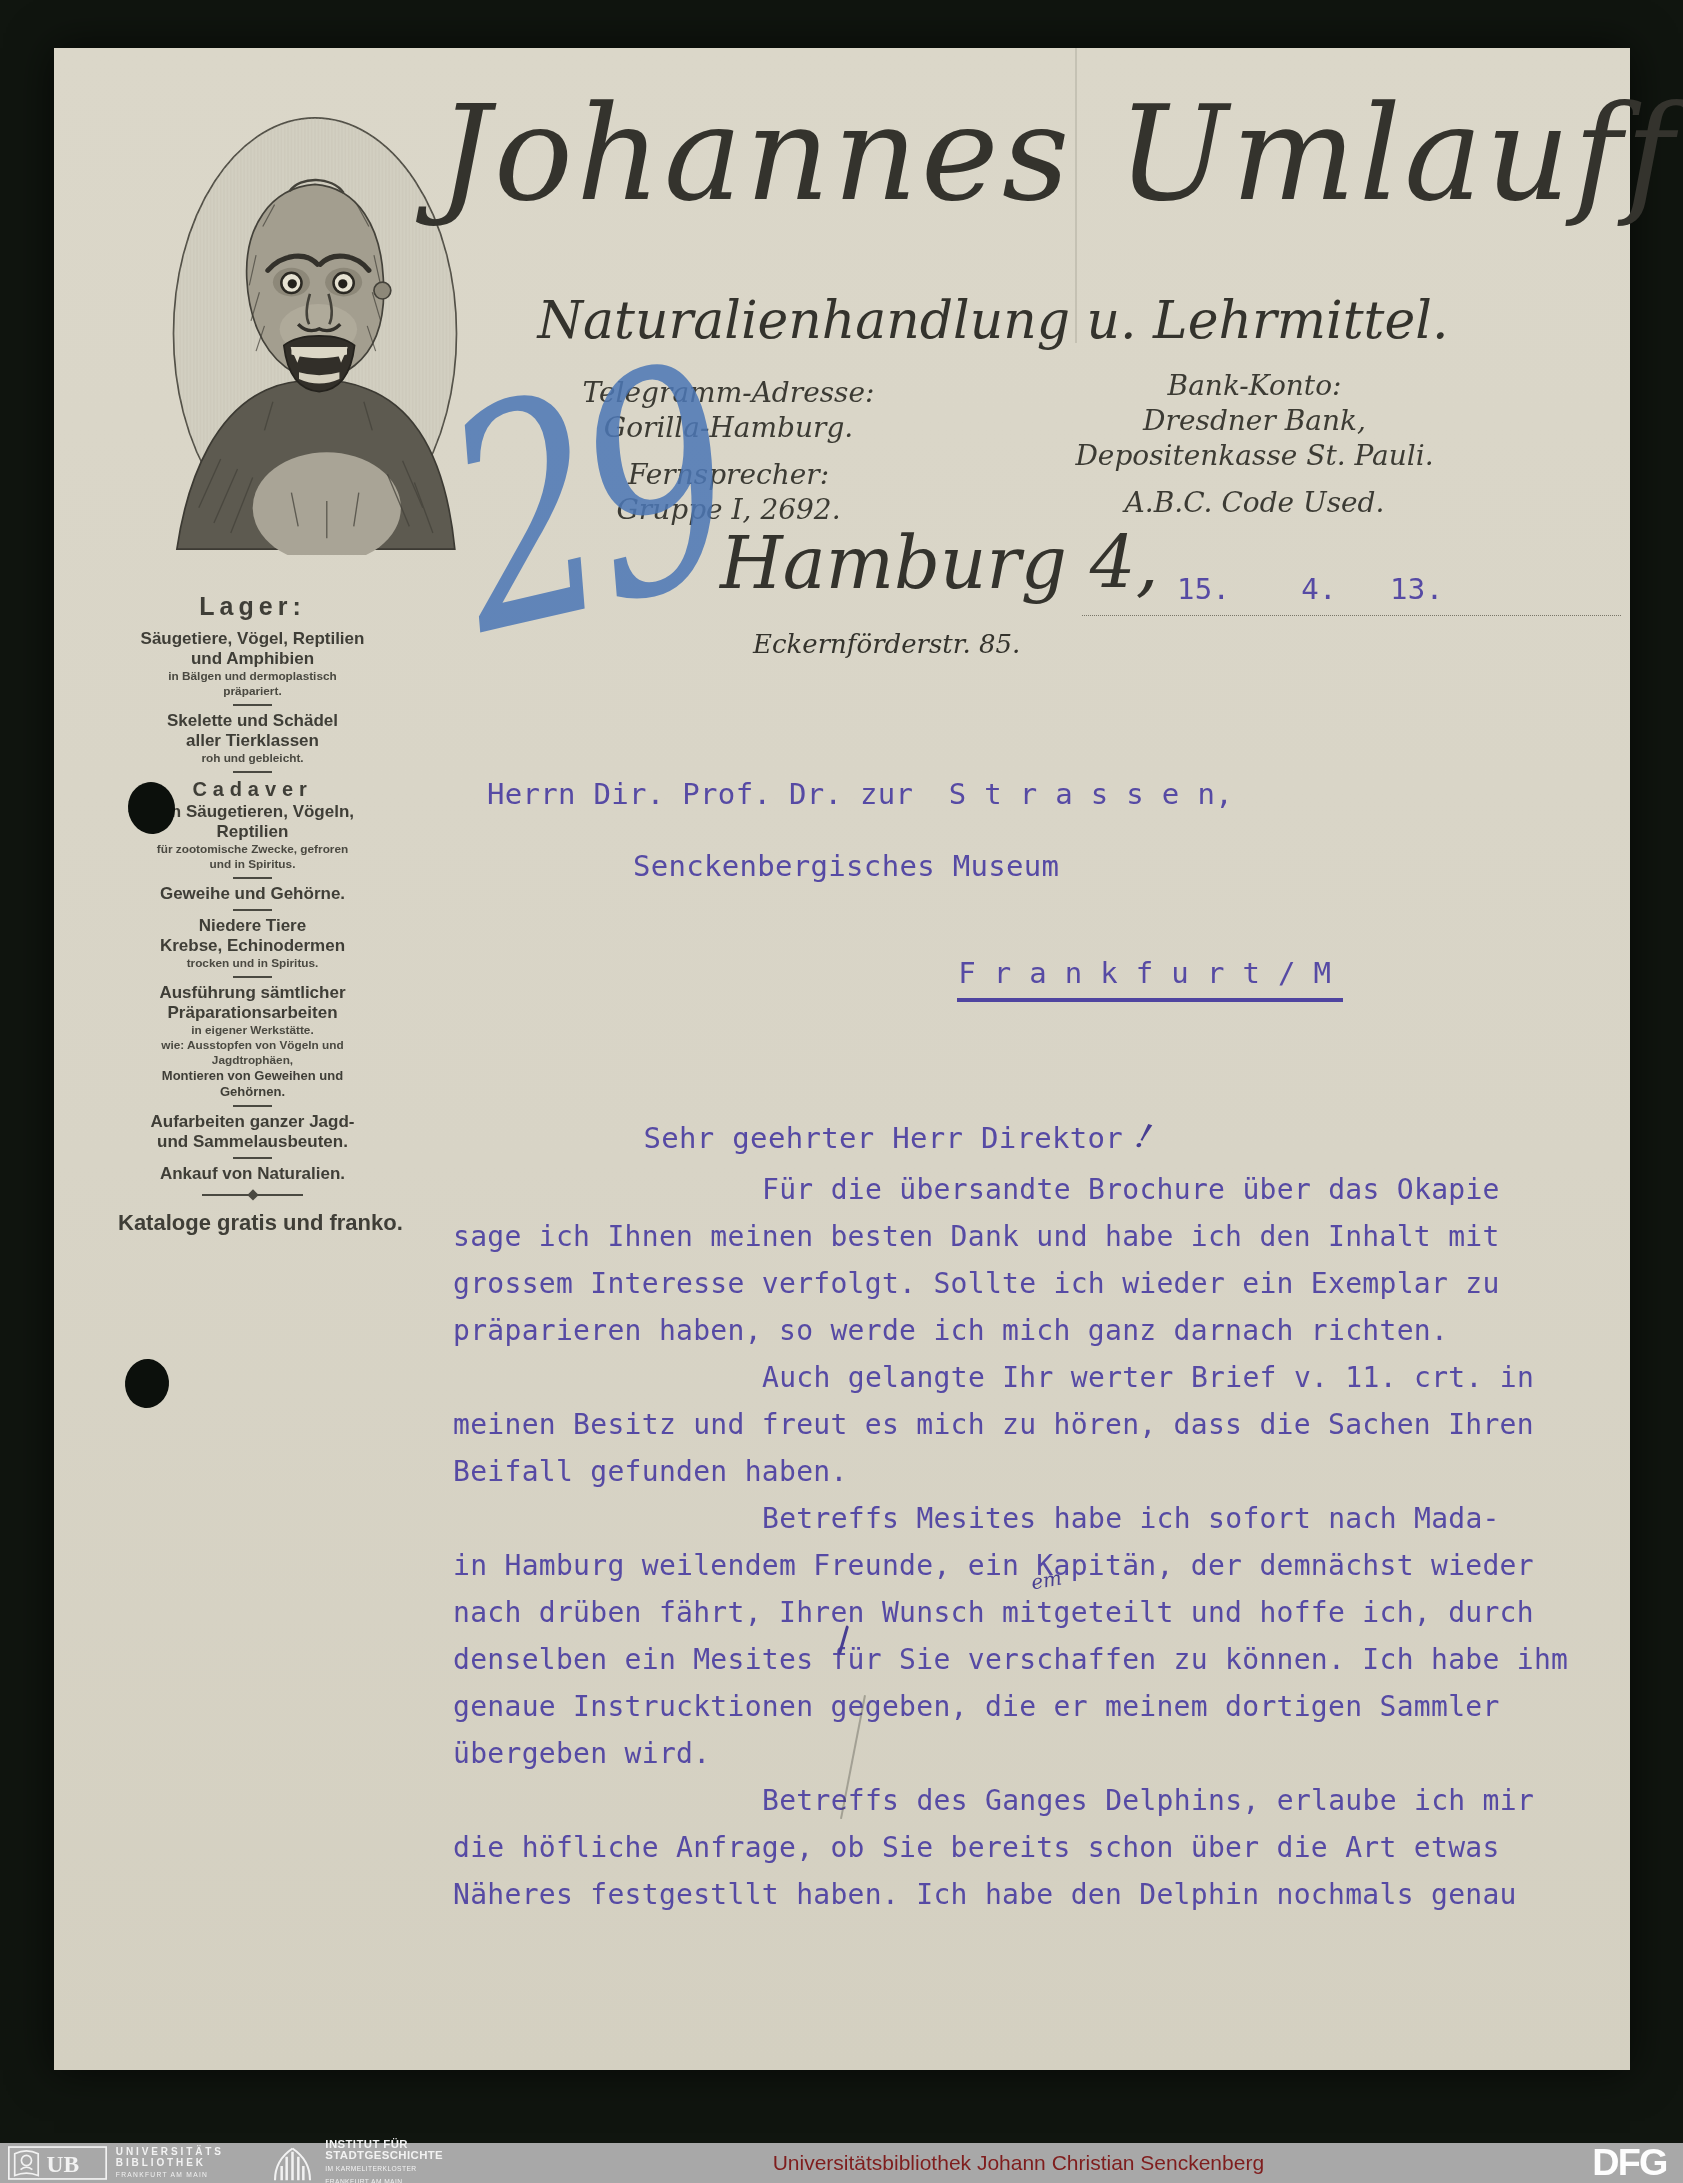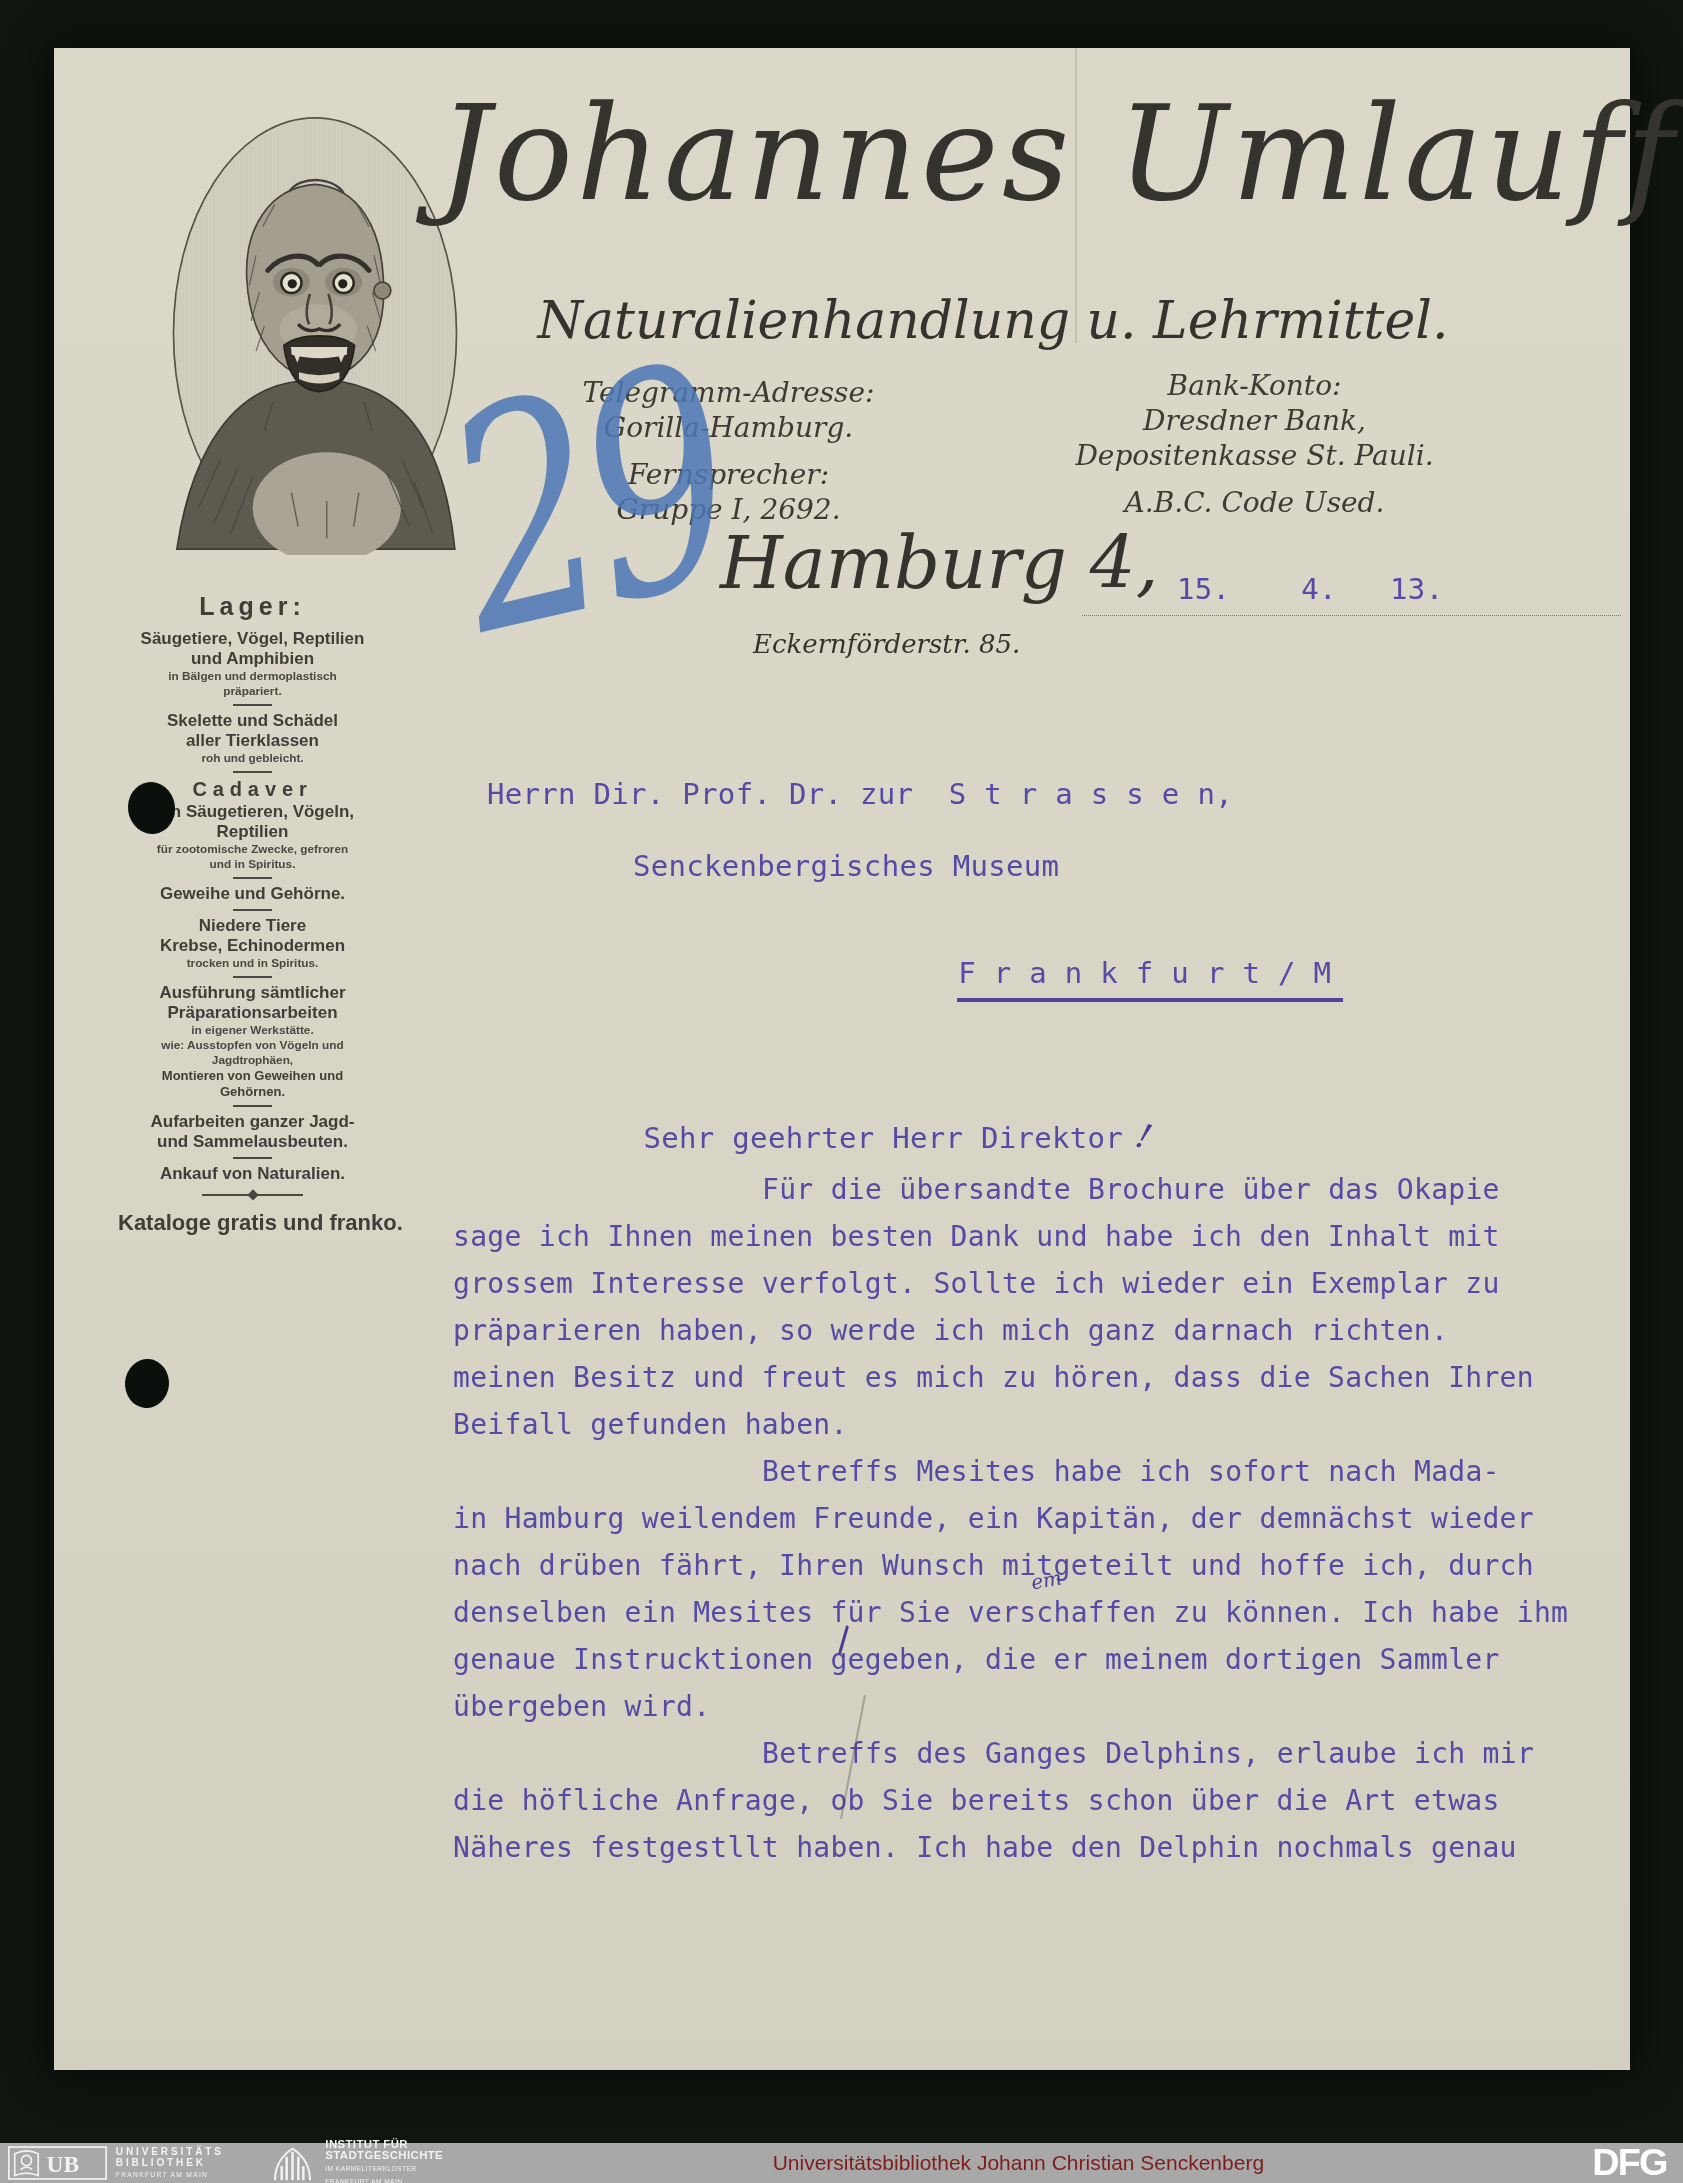--- a/index.html
+++ b/index.html
@@ -260,20 +260,21 @@
     <div class="letter-body">
 
         <div class="typed bline indent">Für die übersandte Brochure über das Okapie</div>
 
         <div class="typed bline">sage ich Ihnen meinen besten Dank und habe ich den Inhalt mit</div>
 
         <div class="typed bline">grossem Interesse verfolgt. Sollte ich wieder ein Exemplar zu</div>
 
         <div class="typed bline">präparieren haben, so werde ich mich ganz darnach richten.</div>
 
+        <div class="typed bline indent">Auch gelangte Ihr werter Brief v. 11. crt. in</div>
 
         <div class="typed bline">meinen Besitz und freut es mich zu hören, dass die Sachen Ihren</div>
 
         <div class="typed bline">Beifall gefunden haben.</div>
 
         <div class="typed bline indent">Betreffs Mesites habe ich sofort nach Mada-</div>
 
 
         <div class="typed bline">in Hamburg weilendem Freunde, ein Kapitän, der demnächst wieder</div>
 

